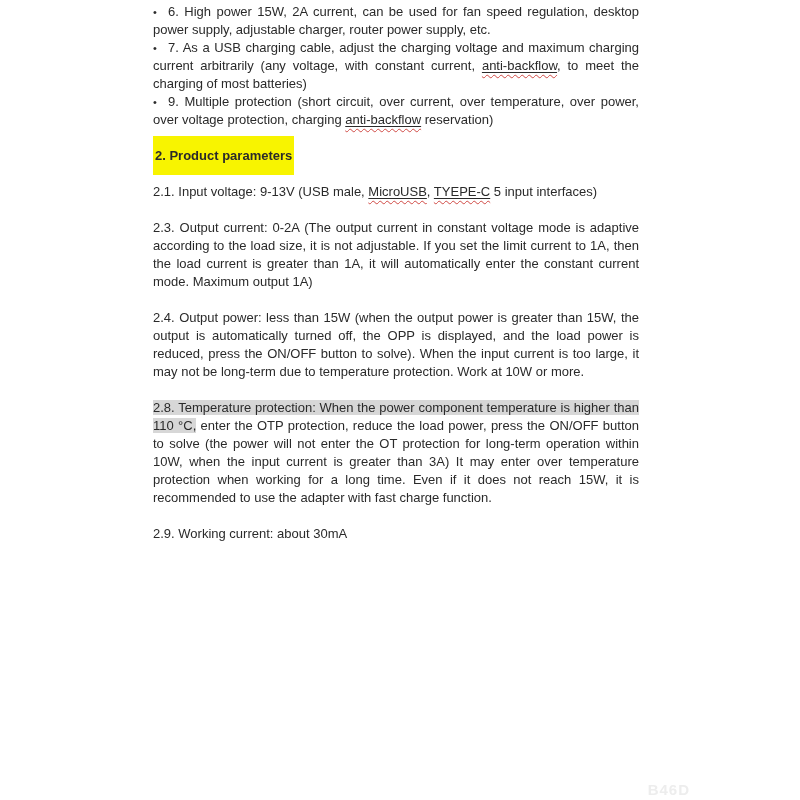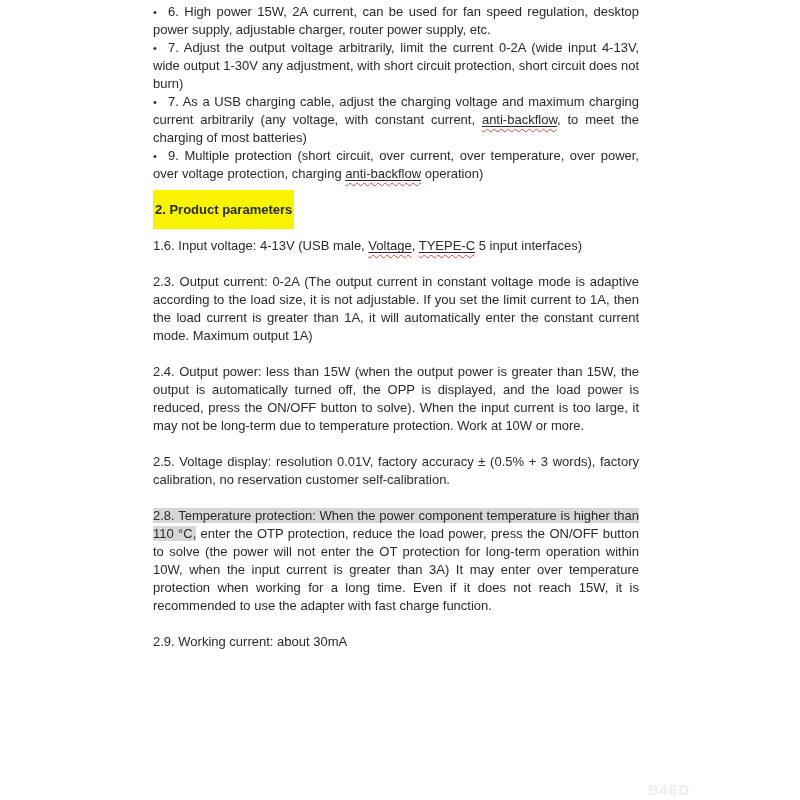--- a/index.html
+++ b/index.html
@@ -66,25 +66,23 @@
     letter-spacing: 1px;
     user-select: none;
   }
 </style>
 </head>
 <body>
 
 <div class="page">
   <div class="content">
       <p class="par bullet"><span class="bullet-glyph">•</span><span>6. High power 15W, 2A current, can be used for fan speed regulation, desktop power supply, adjustable charger, router power supply, etc.</span></p>
-      <p class="par bullet"><span class="bullet-glyph">•</span><span>7. Adjust the output voltage arbitrarily, limit the current 0-2A (wide input 4-13V, wide output 1-30V any adjustment, with short circuit protection, short circuit does not burn)</span></p>
       <p class="par bullet"><span class="bullet-glyph">•</span><span>7. As a USB charging cable, adjust the charging voltage and maximum charging current arbitrarily (any voltage, with constant current, </span><span class="spell"><span class="spell-wavy">anti-backflow</span></span><span>, to meet the charging of most batteries)</span></p>
-      <p class="par bullet"><span class="bullet-glyph">•</span><span>9. Multiple protection (short circuit, over current, over temperature, over power, over voltage protection, charging </span><span class="spell"><span class="spell-wavy">anti-backflow</span></span><span> operation)</span></p>
+      <p class="par bullet"><span class="bullet-glyph">•</span><span>9. Multiple protection (short circuit, over current, over temperature, over power, over voltage protection, charging </span><span class="spell"><span class="spell-wavy">anti-backflow</span></span><span> reservation)</span></p>
       <p class="par heading"><span class="hl-yellow"><span>2. Product parameters</span></span></p>
-      <p class="par para"><span>1.6. Input voltage: 4-13V (USB male, </span><span class="spell"><span class="spell-wavy">Voltage</span></span><span>, </span><span class="spell"><span class="spell-wavy">TYEPE-C</span></span><span> 5 input interfaces)</span></p>
+      <p class="par para"><span>2.1. Input voltage: 9-13V (USB male, </span><span class="spell"><span class="spell-wavy">MicroUSB</span></span><span>, </span><span class="spell"><span class="spell-wavy">TYEPE-C</span></span><span> 5 input interfaces)</span></p>
       <p class="par para"><span>2.3. Output current: 0-2A (The output current in constant voltage mode is adaptive according to the load size, it is not adjustable. If you set the limit current to 1A, then the load current is greater than 1A, it will automatically enter the constant current mode. Maximum output 1A)</span></p>
       <p class="par para"><span>2.4. Output power: less than 15W (when the output power is greater than 15W, the output is automatically turned off, the OPP is displayed, and the load power is reduced, press the ON/OFF button to solve). When the input current is too large, it may not be long-term due to temperature protection. Work at 10W or more.</span></p>
-      <p class="par para"><span>2.5. Voltage display: resolution 0.01V, factory accuracy ± (0.5% + 3 words), factory calibration, no reservation customer self-calibration.</span></p>
       <p class="par para"><span class="seg-grayhl">2.8. Temperature protection: When the power component temperature is higher than 110 °C,</span><span> enter the OTP protection, reduce the load power, press the ON/OFF button to solve (the power will not enter the OT protection for long-term operation within 10W, when the input current is greater than 3A) It may enter over temperature protection when working for a long time. Even if it does not reach 15W, it is recommended to use the adapter with fast charge function.</span></p>
       <p class="par para"><span>2.9. Working current: about 30mA</span></p>
     </div>
   <div class="watermark">B46D</div>
 </div>
 
 </body></html>

